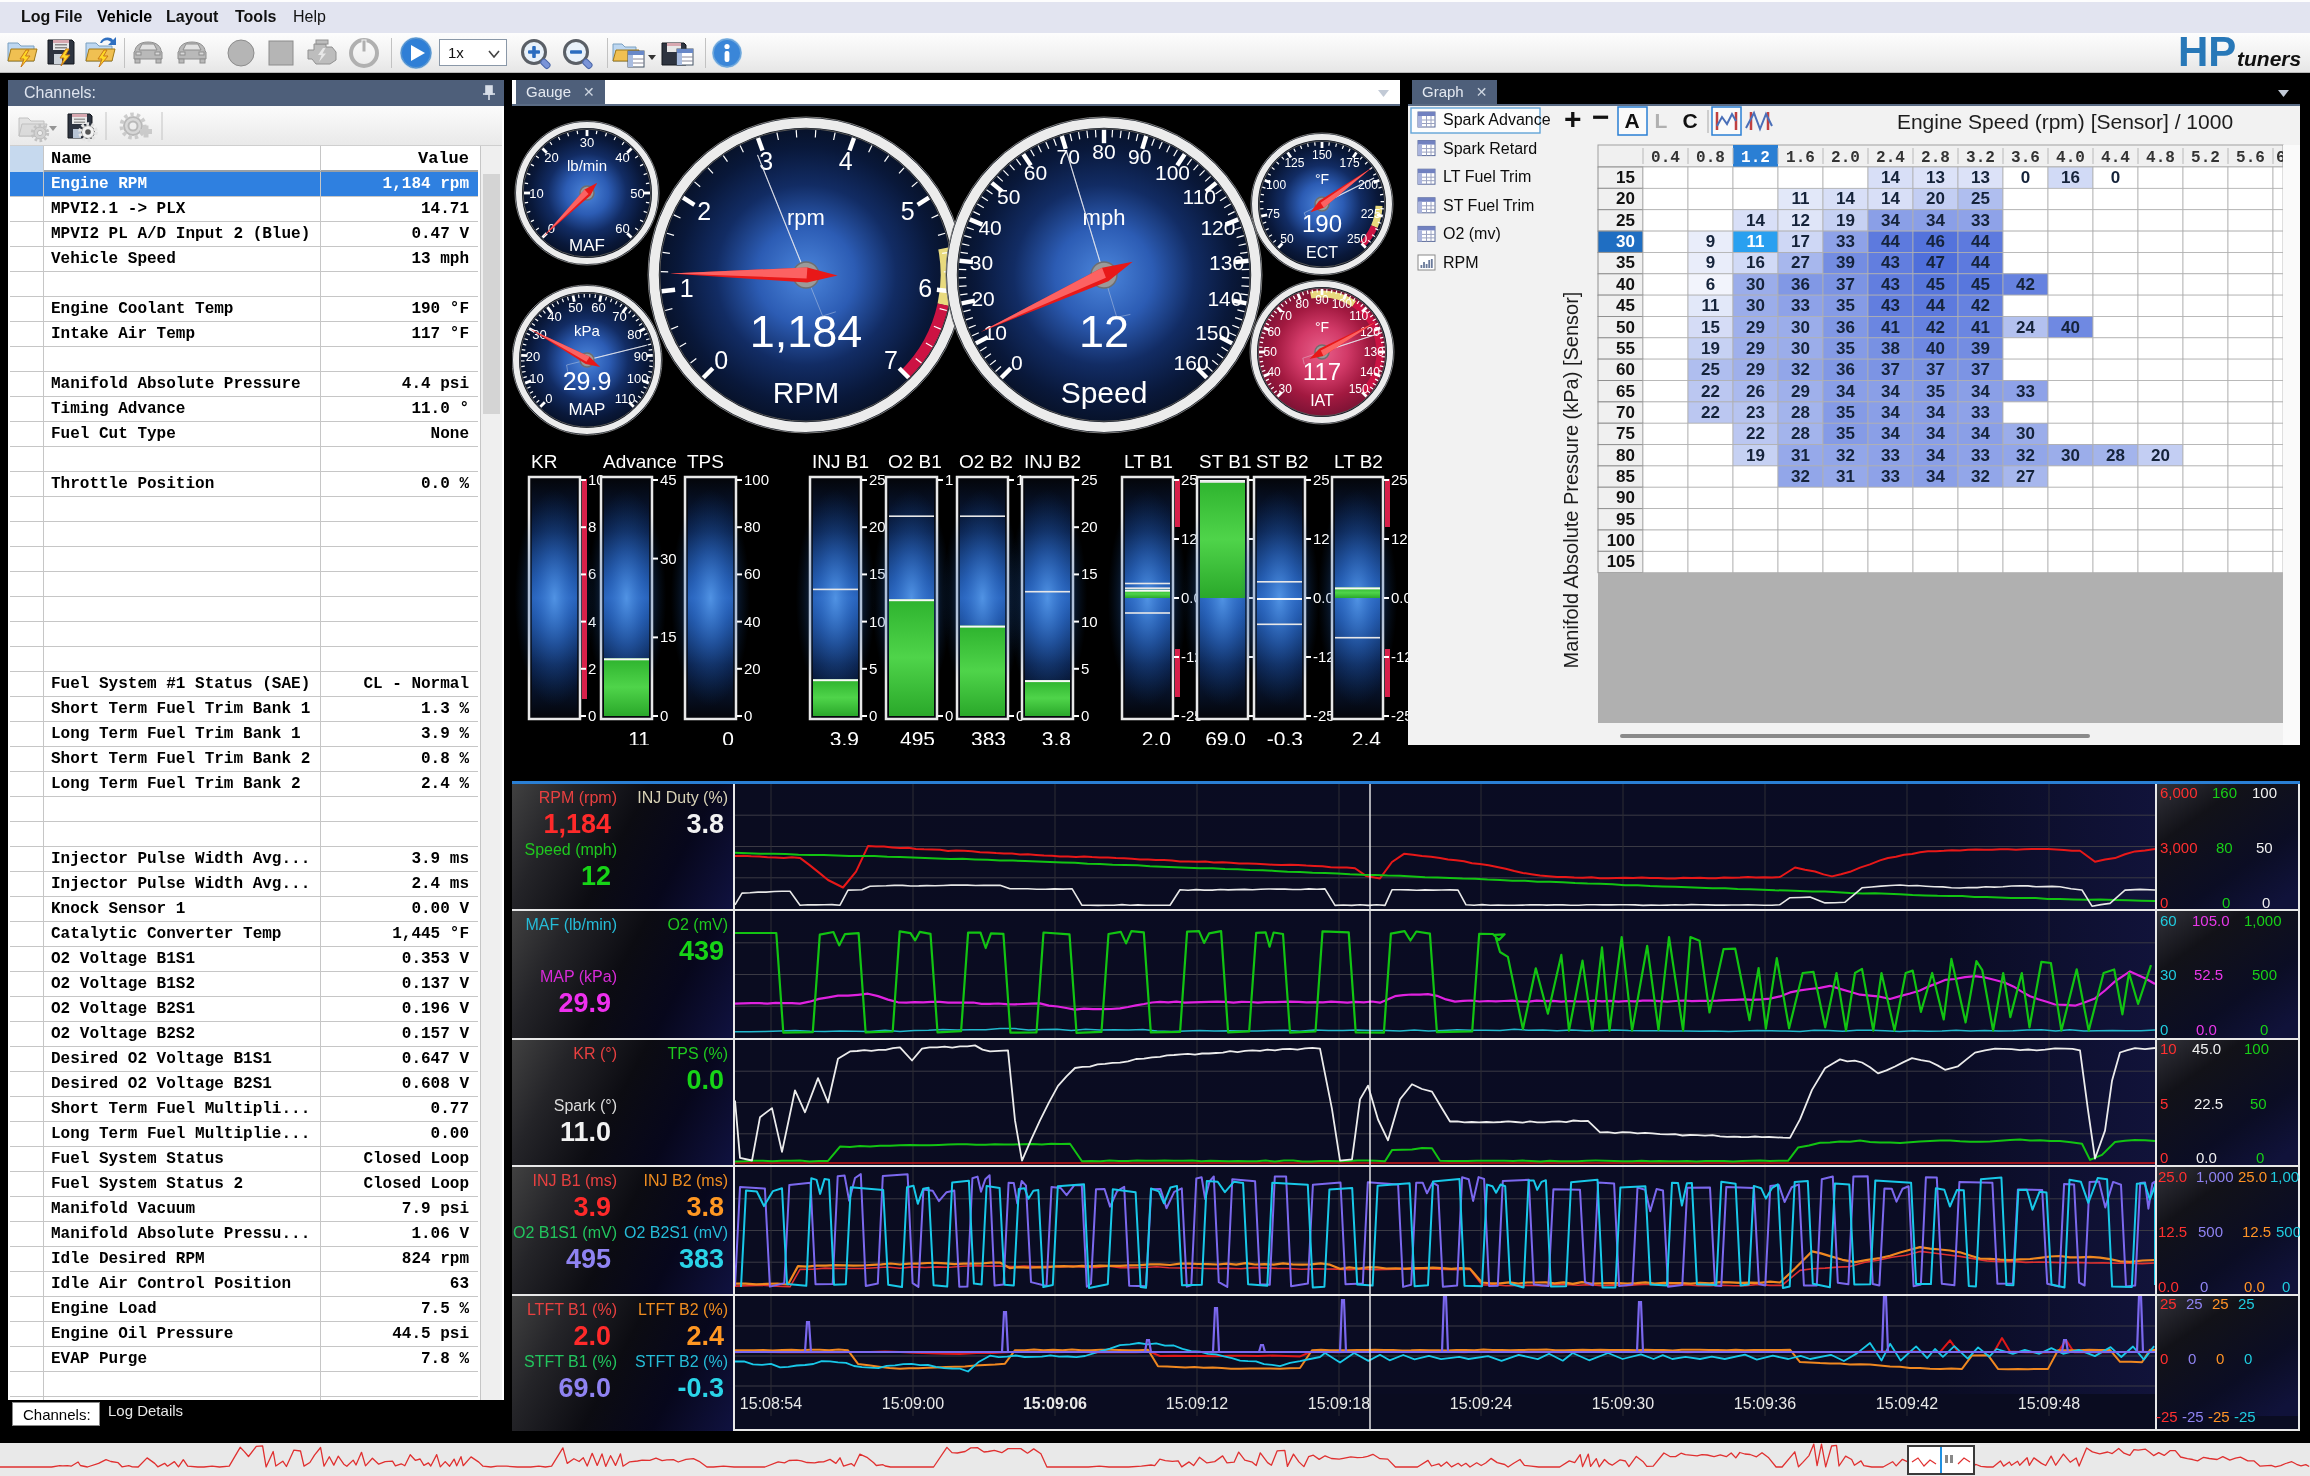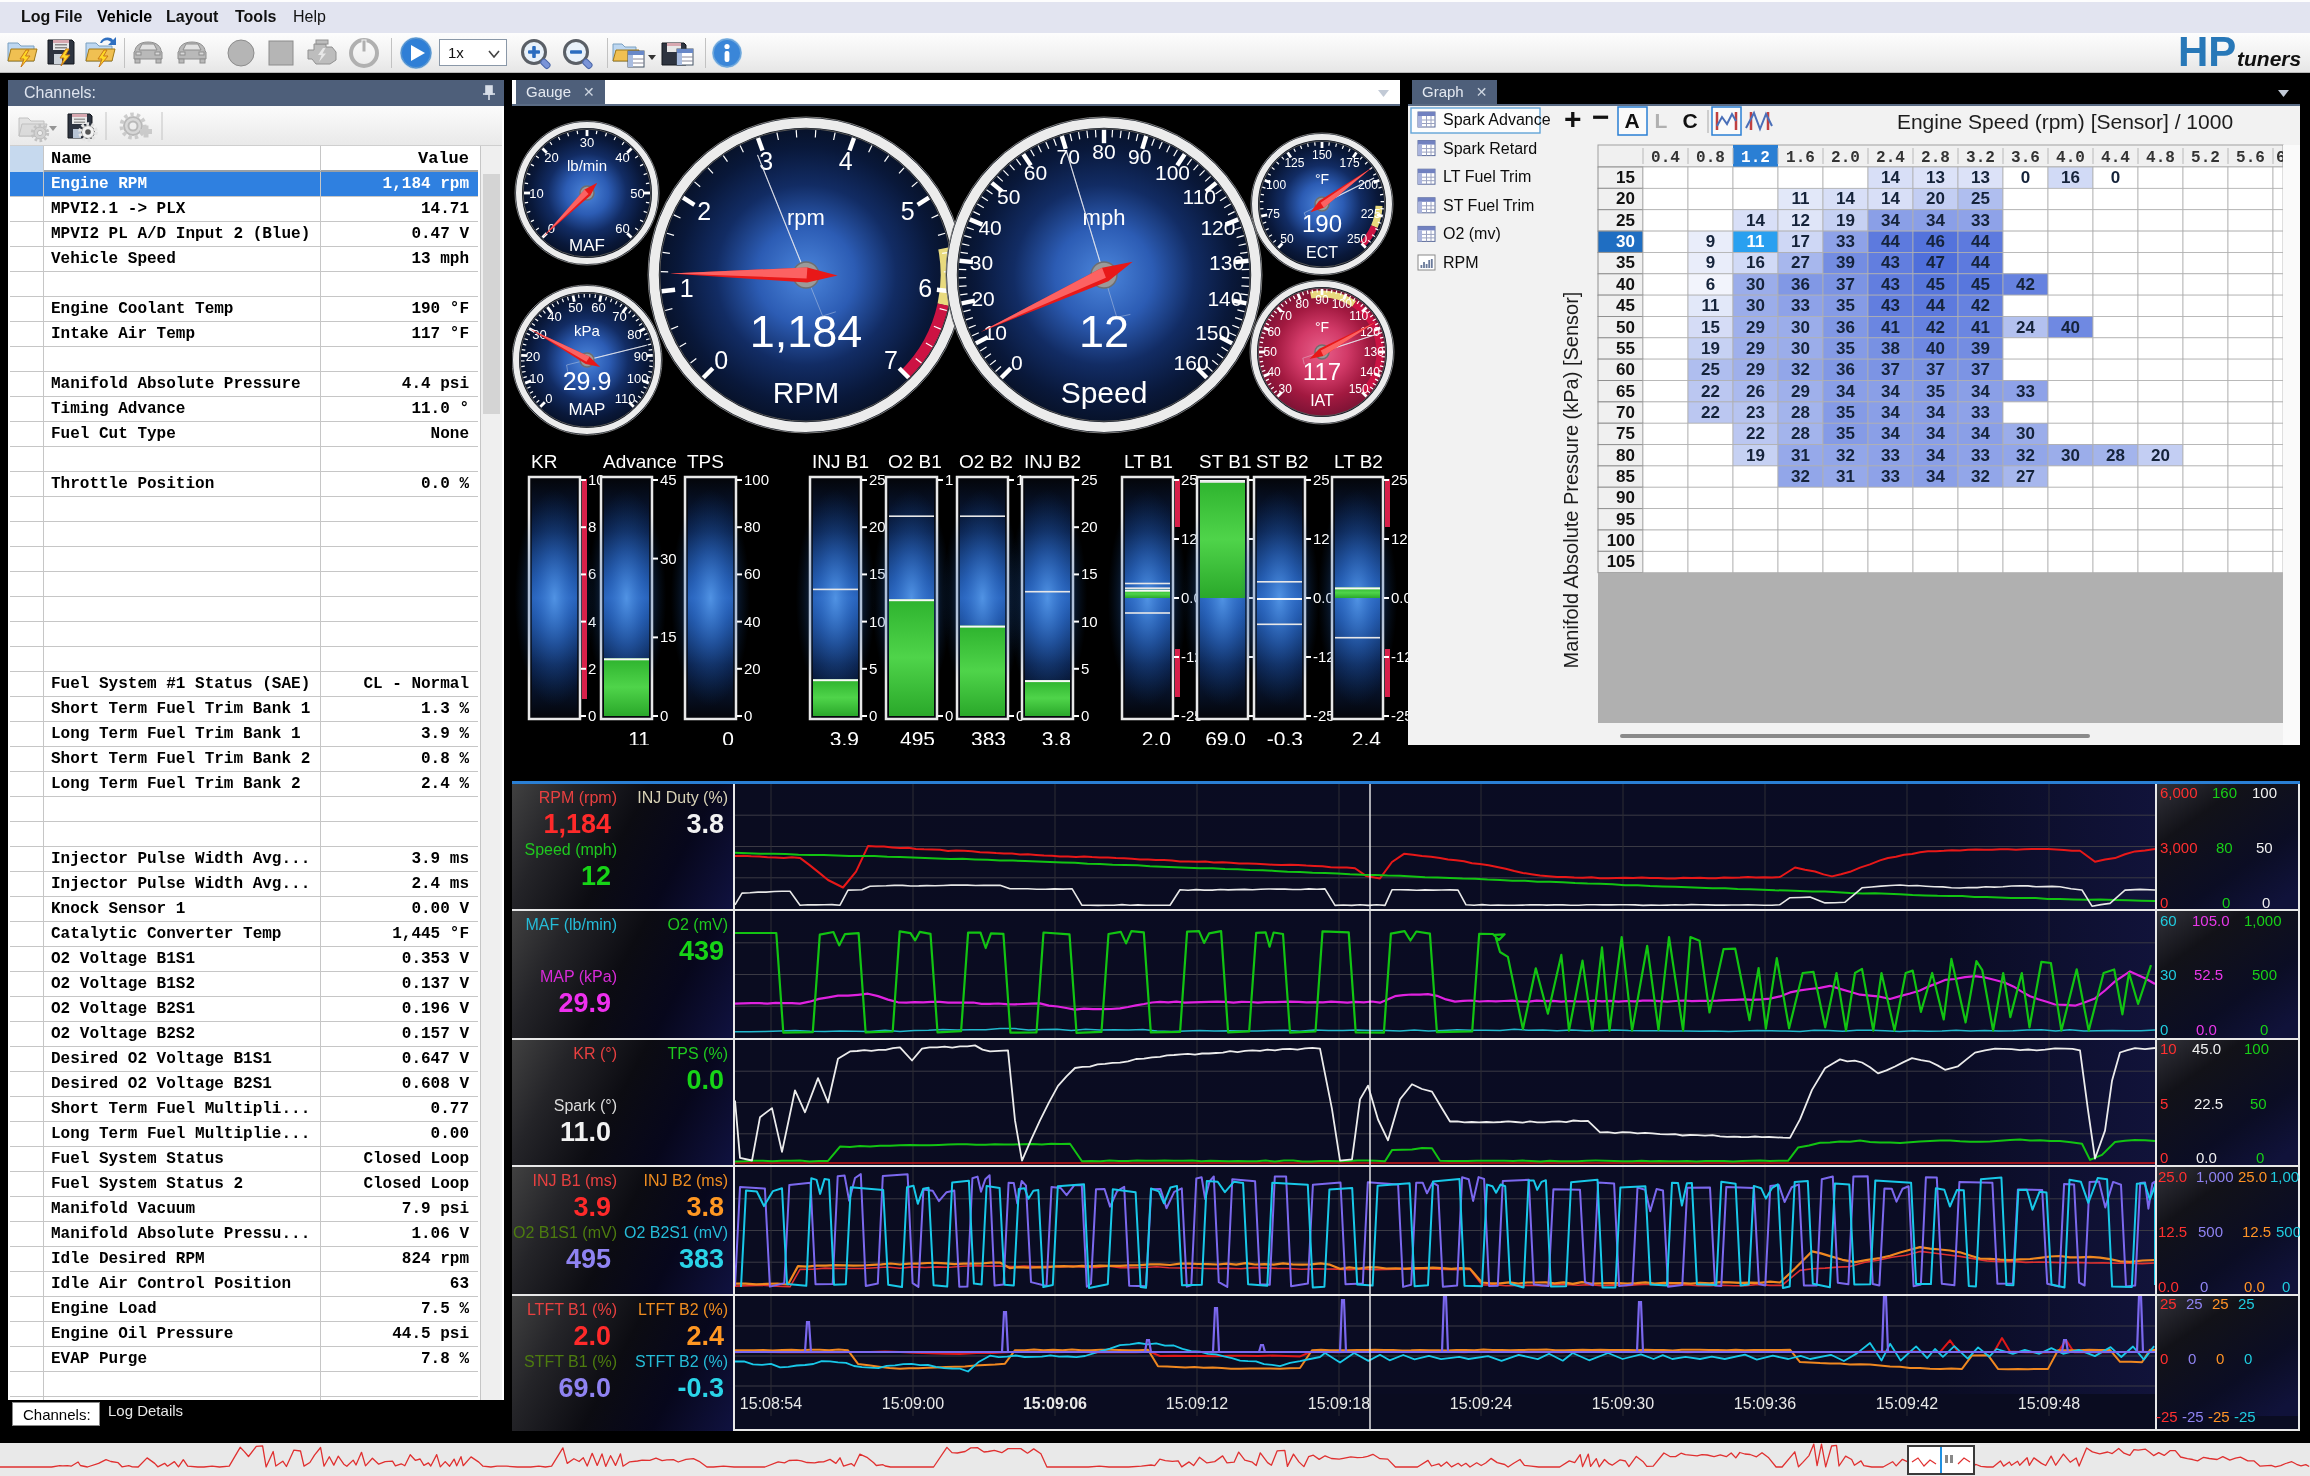--- a/index.html
+++ b/index.html
@@ -34,21 +34,21 @@
 .striplab{position:absolute;left:512px;width:221px;
   background:linear-gradient(118deg,#414141 0%,#242428 22%,#0c0c12 48%,#07071c 72%,#101240 100%);}
 .sl{position:absolute;font-size:16px;white-space:pre;}
 .sv{position:absolute;font-size:27px;font-weight:700;white-space:pre;}
 .r{color:#ff2a2a}.rl{color:#e84040}
 .g{color:#17d417}.gl{color:#1fc81f}
 .w{color:#f2f2f2}.wl{color:#dcdcdc}.tl{color:#d8d2b6}
 .c{color:#2ad4e8}.cl{color:#25bcd8}
 .m{color:#ee30ee}.ml{color:#d82ad8}
 .o{color:#ff9722}.ol{color:#ef8d20}
-.p{color:#8f83f2}.pl{color:#4d7c0f}
+.p{color:#8f83f2}.pl{color:#22c55e}
 </style>
 </head><body>
 <div id="menubar" class="abs">
     <span style="left:21px;color:#111;font-weight:700">Log File</span>
     <span style="left:97px;color:#000000;font-weight:700">Vehicle</span>
     <span style="left:166px;color:#111;font-weight:700">Layout</span>
     <span style="left:235px;color:#111;font-weight:700">Tools</span>
     <span style="left:293px;color:#111;font-weight:400">Help</span>
   </div>
 <div id="toolbar" class="abs">

